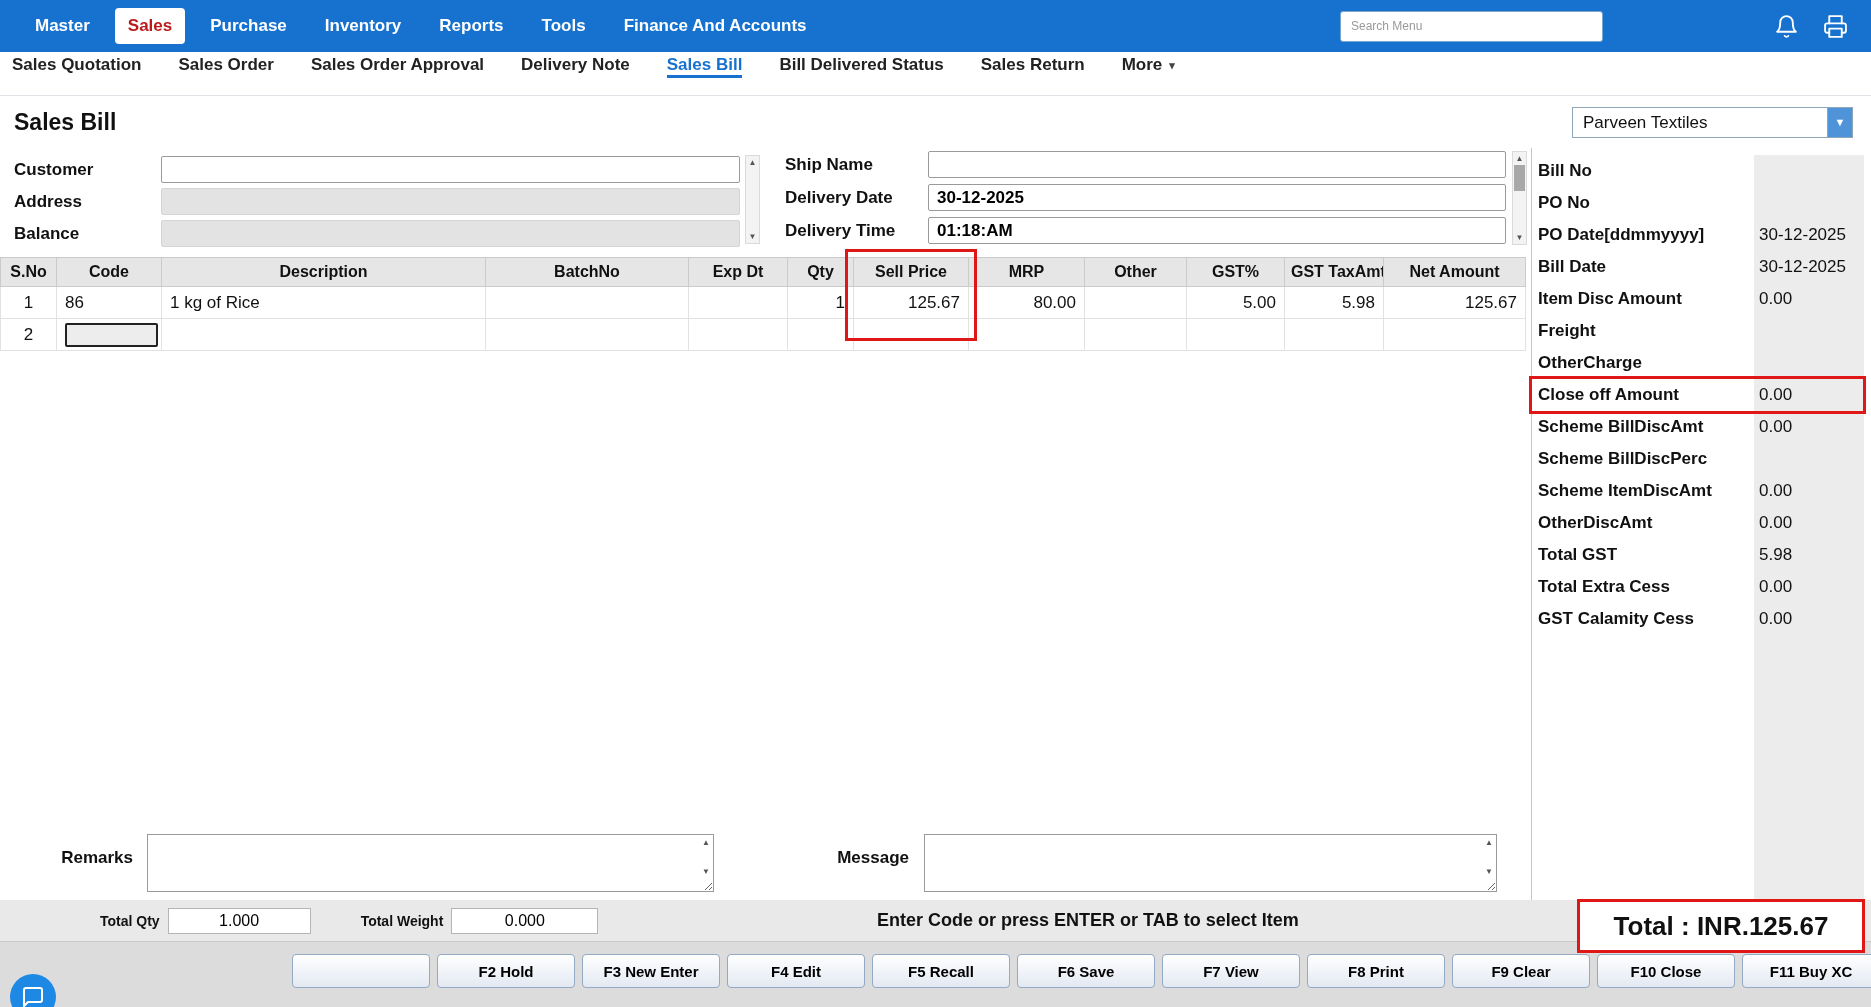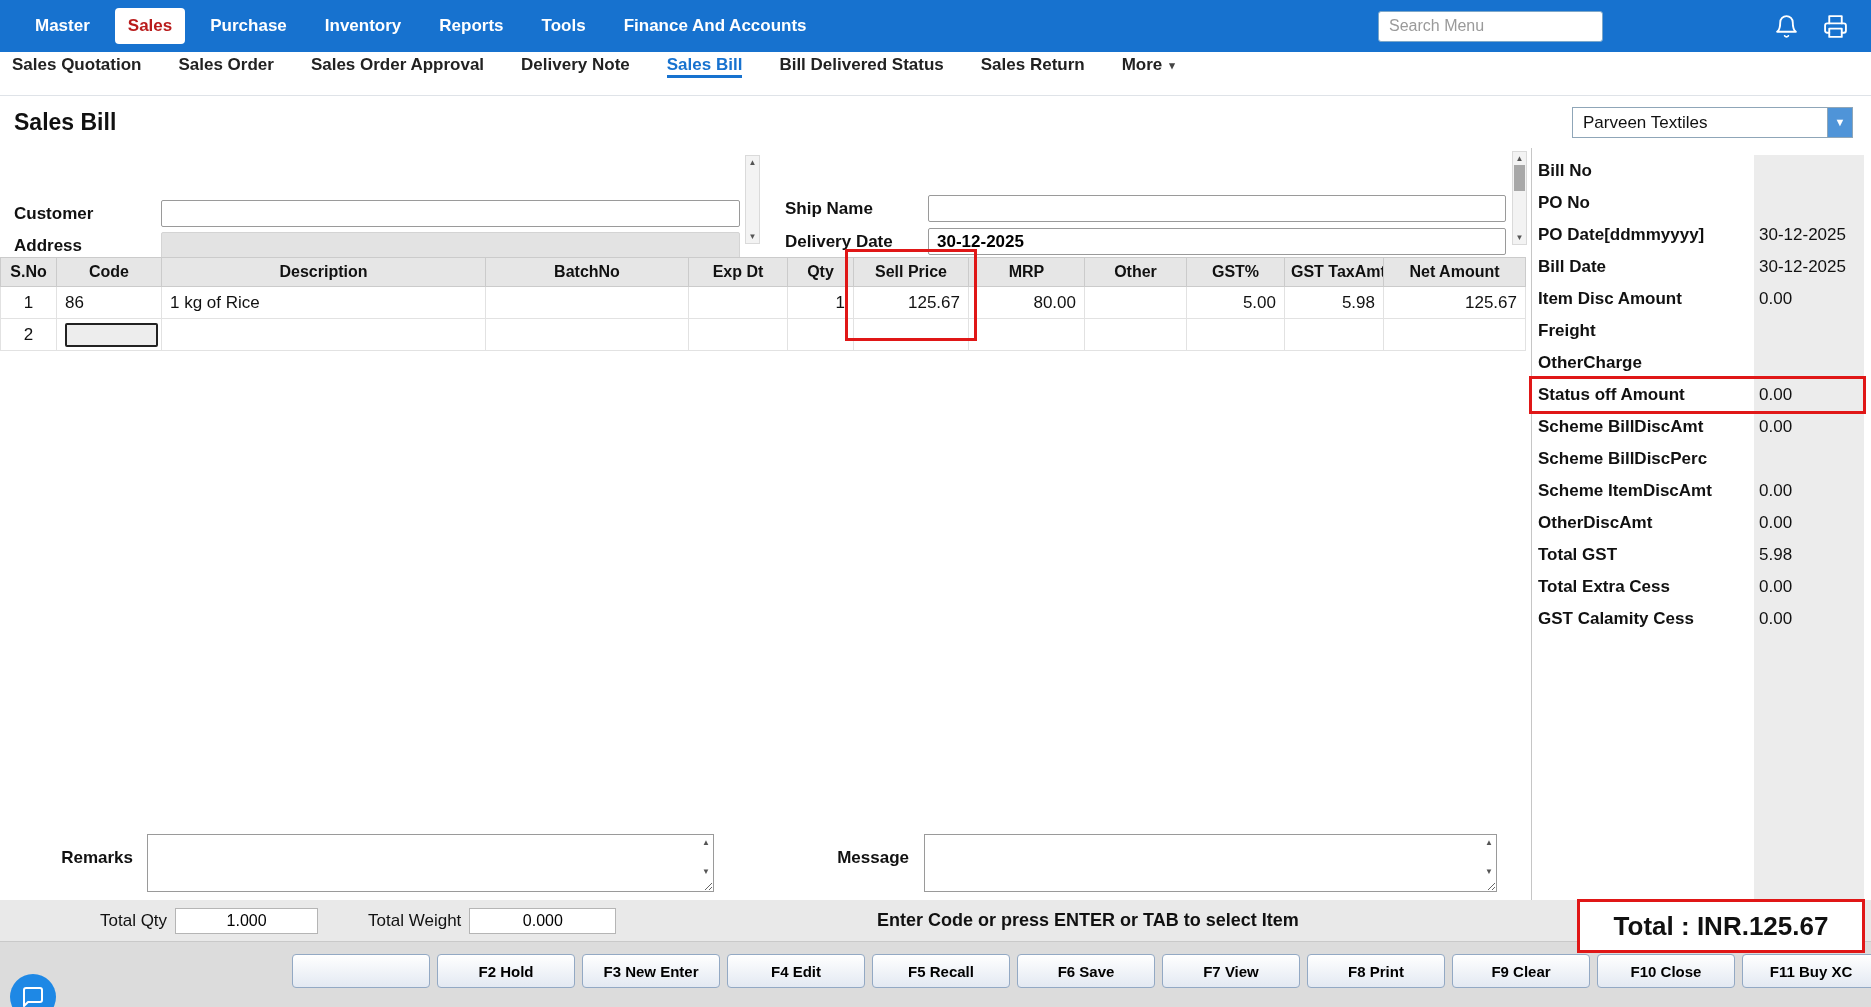--- a/index.html
+++ b/index.html
@@ -12,21 +12,21 @@
     font-size: 17px;
     color: #111;
   }
 
   
   .topbar { height: 52px; background: #1772cf; display: flex; align-items: center; padding: 0 22px; }
   .topnav { display: flex; align-items: center; gap: 12px; }
   .topnav-item { color: #fff; font-weight: bold; font-size: 17px; padding: 8px 13px; border-radius: 4px; white-space: nowrap; cursor: pointer; }
   .topnav-item.active { background: #fff; color: #b91c1c; }
   .topbar-right { margin-left: auto; display: flex; align-items: center; }
-  .search-input { width: 225px; height: 31px; border: 1px solid #7da7c9; border-radius: 3px; padding: 0 10px; font-size: 16px; font-family: inherit; color: #333; margin-right: 148px; background:#fff; }
+  .search-input { width: 263px; height: 31px; border: 1px solid #7da7c9; border-radius: 3px; padding: 0 10px; font-size: 12px; font-family: inherit; color: #333; margin-right: 148px; background:#fff; }
   .search-input::placeholder { color: #9a9a9a; }
   .icon-btn { width: 27px; height: 27px; margin-left: 22px; display:flex; align-items:center; justify-content:center; cursor:pointer; }
   .icon-btn svg { width: 25px; height: 25px; }
 
   
   .subnav { height: 44px; background: #fff; display: flex; align-items: flex-start; padding-left: 12px; border-bottom: 1px solid #dfe3e8; }
   .subnav-item { display: flex; align-items: center; margin-right: 37px; font-size: 17px; font-weight: 600; color: #222; border-bottom: 3px solid transparent; padding-top: 3px; white-space: nowrap; cursor: pointer; }
   .subnav-item.active { color: #1772cf; border-bottom-color: #1772cf; }
   .caret { display: none; margin-left: 7px; font-size: 11px; color: #444; }
   .caret.show { display: inline; }
@@ -37,21 +37,21 @@
   .company-select { display: flex; width: 281px; height: 31px; border: 1px solid #8fa6b8; background: #fff; cursor: pointer; }
   .company-select .txt { flex: 1; padding: 0 10px; line-height: 29px; font-size: 17px; white-space: nowrap; overflow: hidden; }
   .company-select .btn { width: 25px; background: #4f94d8; color: #fff; display: flex; align-items: center; justify-content: center; font-size: 11px; border-left: 1px solid #8fa6b8; }
 
   
   .main { display: flex; height: 752px; }
   .left-col { flex: 1; min-width: 0; display: flex; flex-direction: column; }
 
   
   .form-area { position: relative; height: 104px; flex: 0 0 auto; }
-  .fgroup { position: absolute; margin-top: 44px; }
+  .fgroup { position: absolute; }
   .fgroup-left { left: 14px; top: 8px; }
   .fgroup-mid { left: 785px; top: 3px; }
   .frow { display: flex; align-items: center; margin-bottom: 5px; }
   .fgroup-mid .frow { margin-bottom: 6px; }
   .flabel { width: 147px; font-weight: bold; font-size: 17px; white-space: nowrap; }
   .fgroup-mid .flabel { width: 143px; }
   .finput { width: 579px; height: 27px; border: 1px solid #9a9a9a; border-radius: 2px; font-size: 17px; padding: 0 8px; font-family: inherit; background: #fff; }
   .fgroup-mid .finput { width: 578px; }
   .finput.disabled { background: #e3e3e3; border-color: #d4d4d4; }
   .finput.bold { font-weight: 600; }
@@ -89,21 +89,21 @@
   .side-panel { width: 340px; flex: 0 0 auto; border-left: 1px solid #c6c6c6; padding-top: 7px; display: flex; flex-direction: column; }
   .sp-row { display: grid; grid-template-columns: 216px 110px; align-items: center; height: 32px; padding-left: 6px; margin-right: 8px; }
   .sp-label { font-weight: bold; font-size: 17px; white-space: nowrap; overflow: hidden; }
   .sp-value { background: #ececec; height: 32px; line-height: 32px; padding-left: 5px; font-size: 17px; white-space: nowrap; overflow: hidden; }
   .sp-row.highlight { outline: 3px solid #e01717; outline-offset: 0; z-index: 2; }
   .sp-filler { flex: 1; display: grid; grid-template-columns: 216px 110px; padding-left: 6px; margin-right: 8px; }
   .sp-filler .strip { grid-column: 2; background: #ececec; }
 
   
   .totals-bar { height: 41px; background: #e9e9e9; position: relative; display: flex; align-items: center; }
-  .t-label { font-weight: normal; font-size: 17px; white-space: nowrap; }
+  .t-label { font-weight: bold; font-size: 14px; white-space: nowrap; }
   .t-label.qty { margin-left: 100px; }
   .t-label.weight { margin-left: 50px; }
   .t-input { width: 143px; height: 26px; border: 1px solid #b5b5b5; background: #fff; text-align: center; font-size: 16px; margin-left: 8px; font-family: inherit; }
   .t-input.weight { width: 147px; }
   .hint { position: absolute; left: 877px; top: 0; height: 100%; display: flex; align-items: center; font-weight: bold; font-size: 18px; white-space: nowrap; }
 
   .grand-total { position: absolute; right: 6px; top: 899px; width: 288px; height: 54px; background: #fff; border: 3px solid #e01717; display: flex; align-items: center; justify-content: center; font-size: 26px; font-weight: bold; z-index: 5; white-space: nowrap; }
 
   
   .fkeys { height: 66px; background: #dcdcdc; border-top: 1px solid #c9c9c9; display: flex; gap: 7px; padding: 12px 0 0 292px; overflow: hidden; }
@@ -379,21 +379,21 @@
         <span class="sp-label">Freight</span>
         <span class="sp-value"></span>
       </div>
 
       <div class="sp-row">
         <span class="sp-label">OtherCharge</span>
         <span class="sp-value"></span>
       </div>
 
       <div class="sp-row highlight">
-        <span class="sp-label">Status off Amount</span>
+        <span class="sp-label">Close off Amount</span>
         <span class="sp-value">0.00</span>
       </div>
 
       <div class="sp-row">
         <span class="sp-label">Scheme BillDiscAmt</span>
         <span class="sp-value">0.00</span>
       </div>
 
       <div class="sp-row">
         <span class="sp-label">Scheme BillDiscPerc</span>

